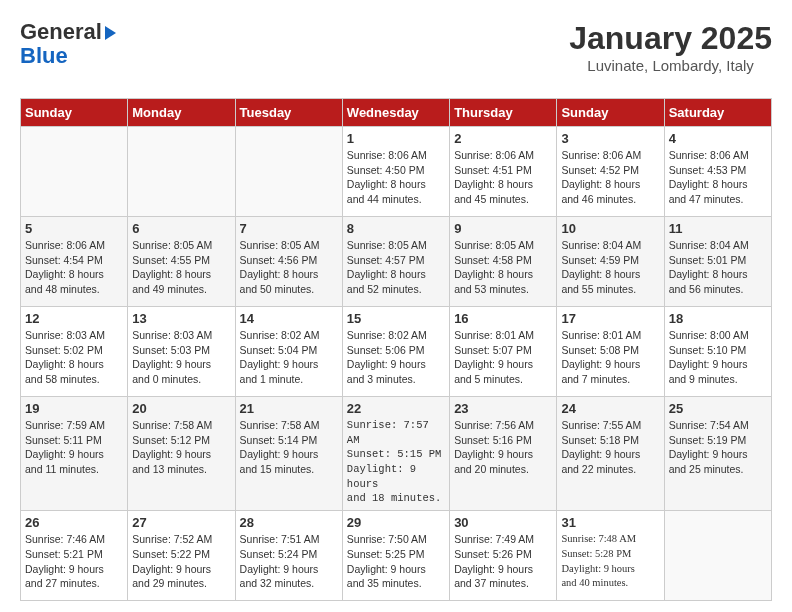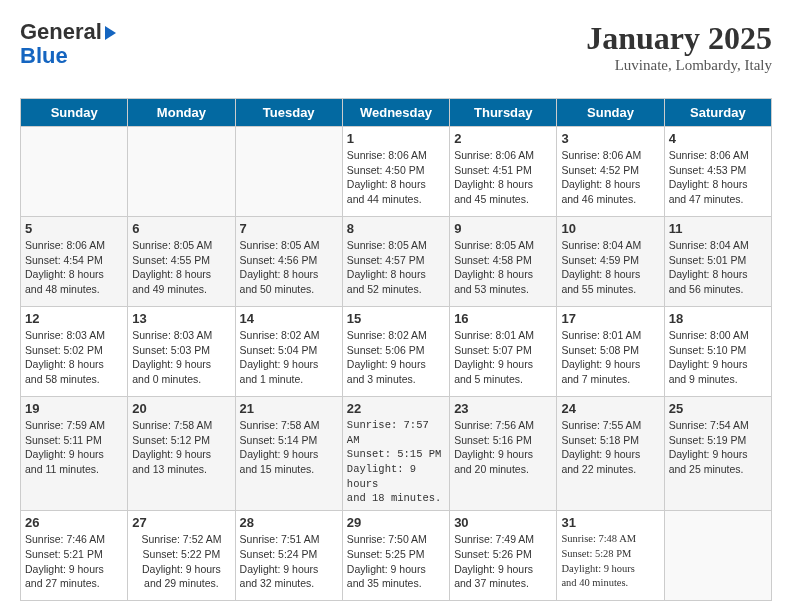--- a/index.html
+++ b/index.html
@@ -18,41 +18,41 @@
     }
     .logo {
       display: flex;
       flex-direction: column;
       font-size: 22px;
       font-weight: bold;
       line-height: 1.1;
     }
     .logo-general { color: #333; }
     .logo-blue { color: #1565C0; }
-    .title-section { text-align: right; font-family: Liberation Serif, serif; }
+    .title-section { text-align: center; }
     .month-title {
       font-size: 32px;
       font-weight: bold;
       color: #333;
     }
     .location {
       font-size: 15px;
       color: #555;
     }
     table {
       width: 100%;
       border-collapse: collapse;
       table-layout: fixed;
     }
     thead th {
-      background-color: #0369a1;
+      background-color: #b91c1c;
       color: #fff;
       padding: 6px 4px;
       font-size: 13px;
-      text-align: center;
+      text-align: left;
       border: 1px solid #ccc;
     }
     tbody td {
       vertical-align: top;
       border: 1px solid #ccc;
       padding: 4px;
       font-size: 11px;
       color: #333;
       height: 90px;
     }
@@ -295,21 +295,21 @@
       <tr>
         <td>
           <div class="day-number">26</div>
           <div class="day-info" style="white-space: pre-line;">Sunrise: 7:46 AM
 Sunset: 5:21 PM
 Daylight: 9 hours
 and 27 minutes.</div>
         </td>
         <td>
           <div class="day-number">27</div>
-          <div class="day-info" style="white-space: pre-line; text-align: center;">Sunrise: 7:52 AM
+          <div class="day-info" style="white-space: pre-line;">Sunrise: 7:52 AM
 Sunset: 5:22 PM
 Daylight: 9 hours
 and 29 minutes.</div>
         </td>
         <td>
           <div class="day-number">28</div>
           <div class="day-info" style="white-space: pre-line;">Sunrise: 7:51 AM
 Sunset: 5:24 PM
 Daylight: 9 hours
 and 32 minutes.</div>

